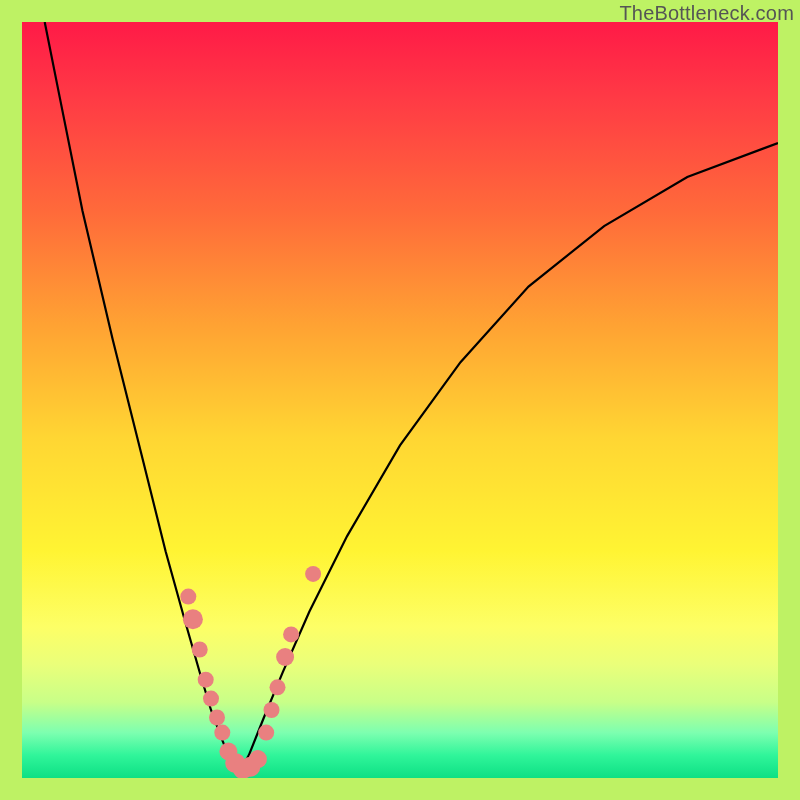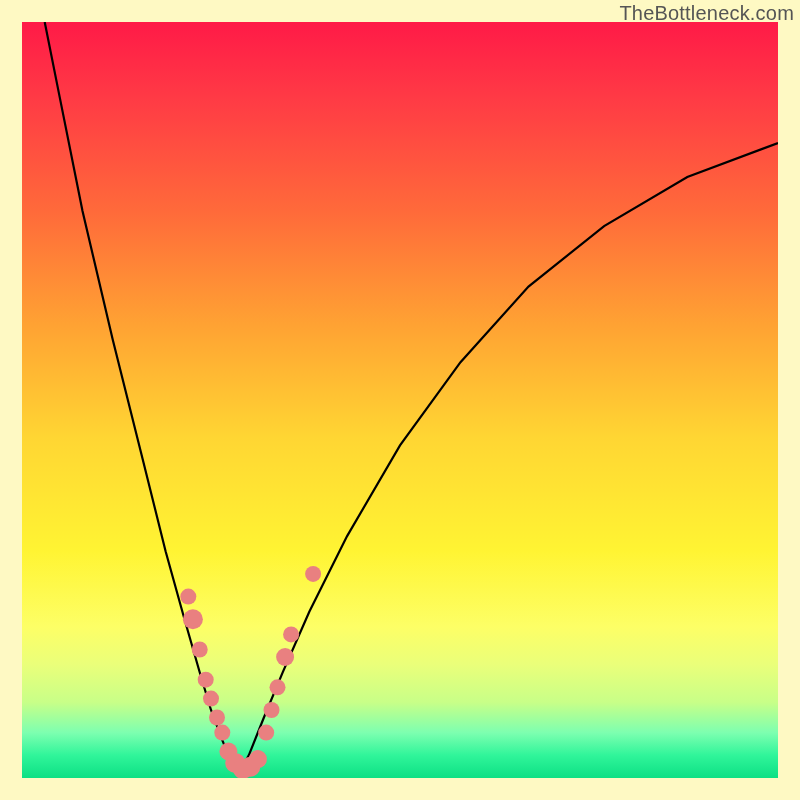--- a/index.html
+++ b/index.html
@@ -10,21 +10,21 @@
     overflow: hidden;
     background: #000;
     font-family: Arial, Helvetica, sans-serif;
   }
   .frame {
     position: absolute;
     top: 0;
     left: 0;
     width: 800px;
     height: 800px;
-    background: #fef9c3;
+    background: #bef264;
   }
   .plot-area {
     position: absolute;
     top: 22px;
     left: 22px;
     width: 756px;
     height: 756px;
     overflow: hidden;
   }
   .gradient {

